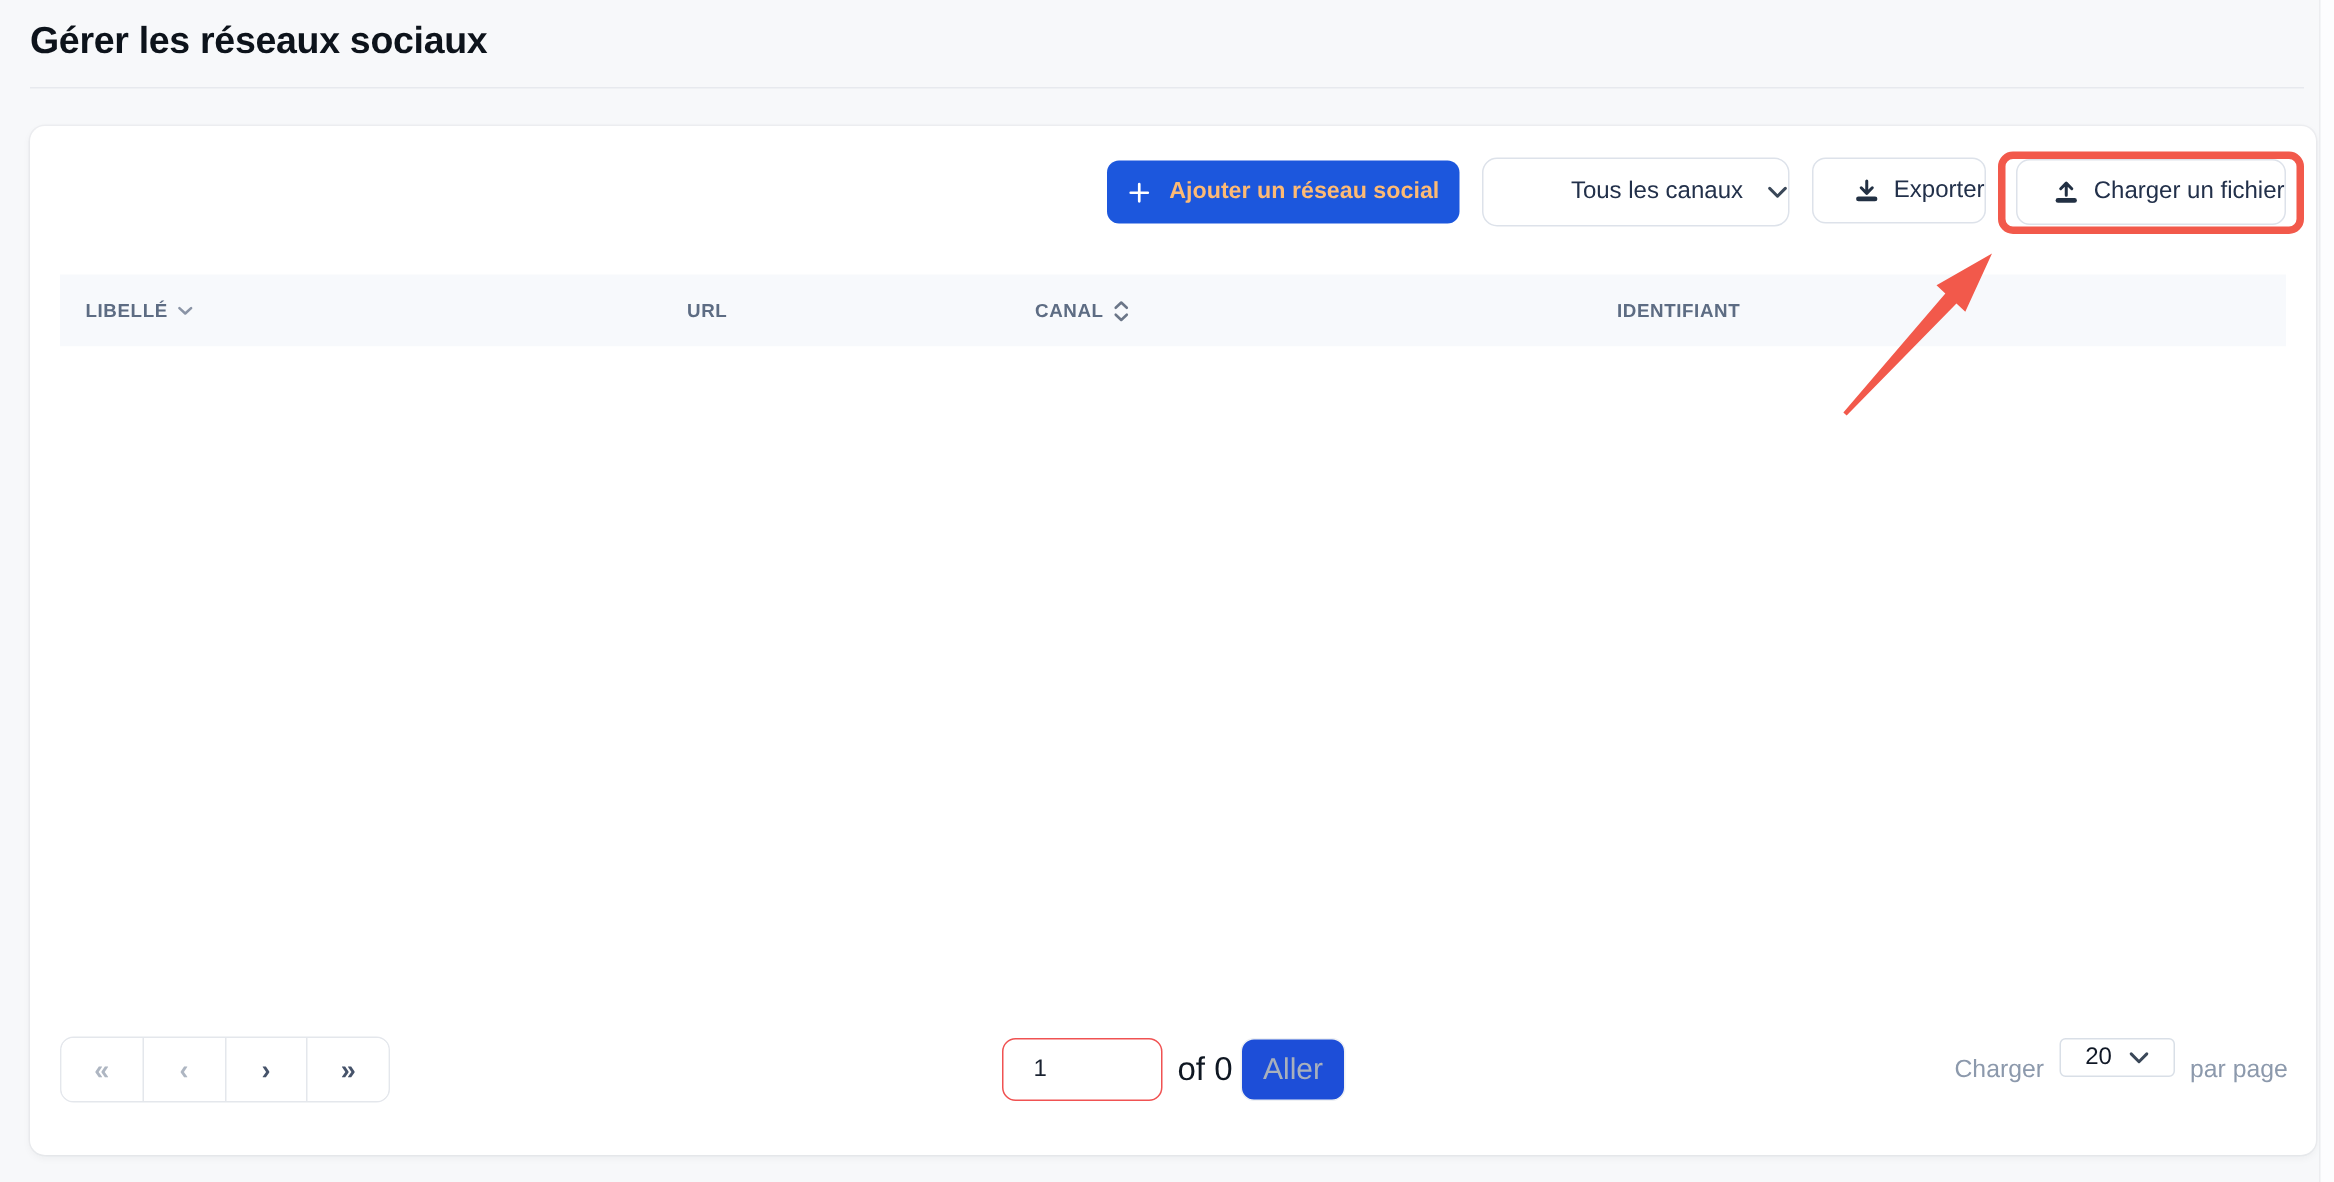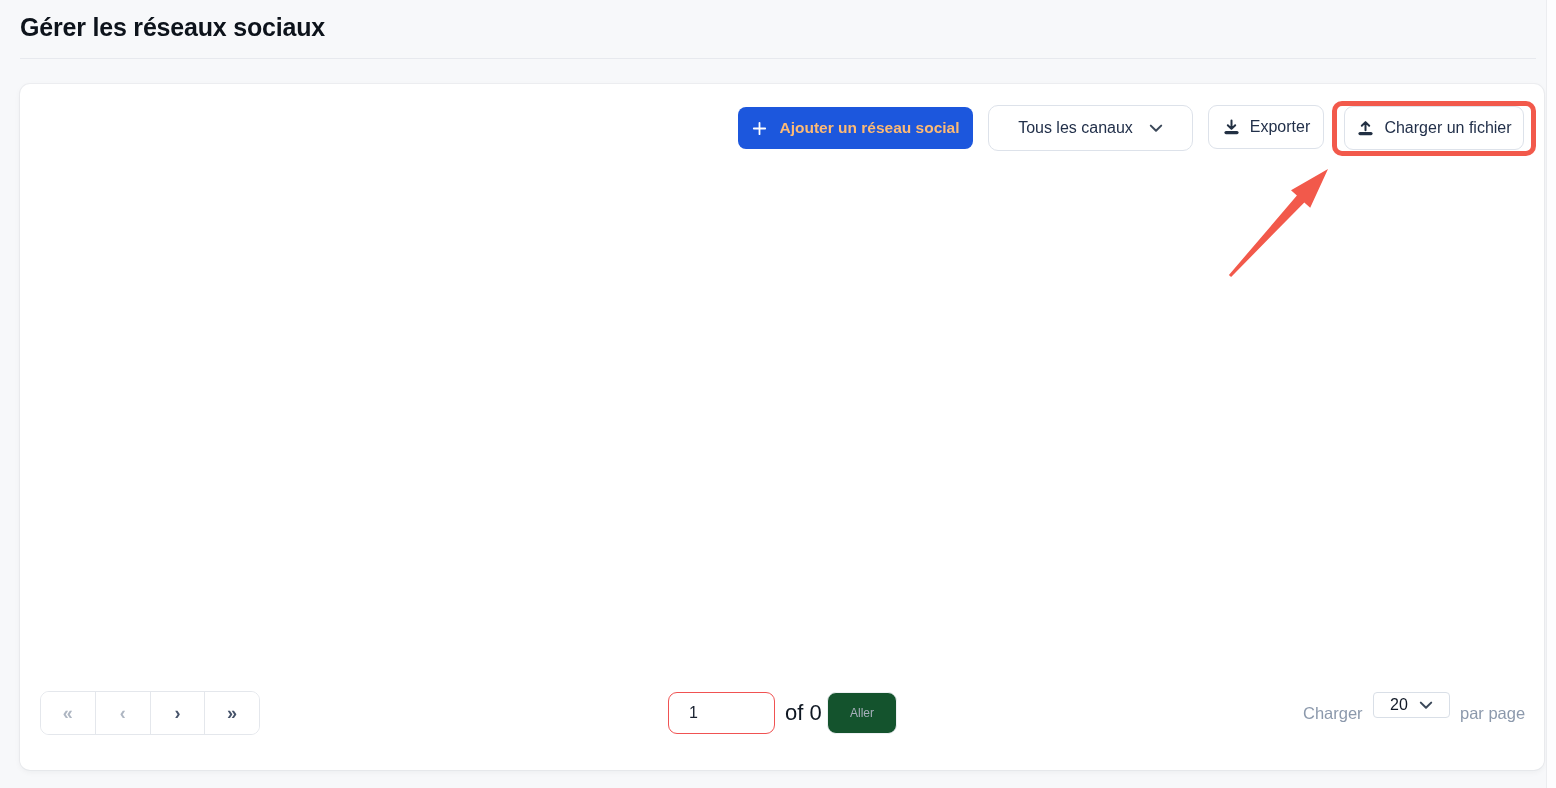--- a/index.html
+++ b/index.html
@@ -25,21 +25,21 @@
   }
   
   .btn { display:flex; align-items:center; justify-content:center; cursor:pointer; font-family:inherit; }
   .btn-add {
     position:absolute; left:718px; top:23px; width:235px; height:42px;
     background:#1c57dd; border:none; border-radius:8px;
     color:#fdba74; font-size:15.5px; font-weight:700; gap:11px;
   }
   .btn-outline {
     background:#ffffff; border:1px solid #dde2ea; border-radius:9px;
-    color:#22304a; font-size:16px;
+    color:#22304a; font-size:16px;justify-content:flex-end;
   }
   .channel-filter { position:absolute; left:968px; top:21px; width:205px; height:46px; gap:16px; border-radius:10px; }
   .btn-export { position:absolute; left:1188px; top:21px; width:116px; height:44px; gap:9px; }
   .btn-upload { position:absolute; left:1324px; top:22px; width:180px; height:44px; gap:9px; }
   .annotation-box {
     position:absolute; left:1312px; top:17px; width:204px; height:55px;
     border:5px solid #f2594b; border-radius:10px; pointer-events:none;
   }
   .annotation-arrow { position:absolute; left:1220px; top:160px; z-index:5; pointer-events:none; }
   
@@ -73,22 +73,22 @@
     position:absolute; left:648px; top:608px; width:107px; height:42px;
     border:1.6px solid #f05252; border-radius:9px; background:#fff;
     padding-left:20px; font-size:16px; color:#1a2230; font-family:inherit; outline:none;
   }
   .of-label {
     position:absolute; left:765px; top:608px; height:42px; line-height:42px;
     font-size:22px; color:#0f1722;
   }
   .btn-go {
     position:absolute; left:807px; top:608px; width:70px; height:42px;
-    background:#14532d; border:1px solid #eef0f3; border-radius:9px;
-    color:#a8b0bc; font-size:12px;
+    background:#1d4ed8; border:1px solid #eef0f3; border-radius:9px;
+    color:#a8b0bc; font-size:20px;
   }
   .show-label, .perpage-label {
     position:absolute; top:608px; height:42px; line-height:42px;
     font-size:16.5px; color:#8c99ac;
   }
   .show-label { left:1283px; }
   .perpage-label { left:1440px; }
   .pagesize-select {
     position:absolute; left:1353px; top:608px; width:77px; height:26px;
     background:#fff; border:1px solid #d9dfe7; border-radius:4px;
@@ -142,20 +142,45 @@
       <svg width="19" height="19" viewBox="0 0 19 19">
         <path d="M9.5 11.2V3.4M5.8 6.8L9.5 3.1l3.7 3.7" stroke="#223043" stroke-width="2" fill="none" stroke-linecap="round" stroke-linejoin="round"></path>
         <path d="M4 14.6h11" stroke="#223043" stroke-width="3.2" stroke-linecap="round"></path>
       </svg>
     </span>
     <span>Charger un fichier</span>
   </button>
 
   <div class="annotation-box"></div>
 
+  <div class="table-header">
+    <div class="th th-libelle">
+      <span>LIBELLÉ</span>
+      <span class="icon">
+        <svg width="11" height="7" viewBox="0 0 11 7">
+            <path d="M1.6 1.4l3.9 3.6 3.9-3.6" stroke="#8a94a6" stroke-width="1.7" fill="none" stroke-linecap="round" stroke-linejoin="round"></path>
+          </svg>
+      </span>
+    </div>
+    <div class="th th-url">
+      <span>URL</span>
+    </div>
+    <div class="th th-canal">
+      <span>CANAL</span>
+      <span class="icon">
+        <svg width="11" height="15" viewBox="0 0 11 15">
+          <path d="M1.8 5.2L5.5 1.7l3.7 3.5" stroke="#6b7688" stroke-width="1.7" fill="none" stroke-linecap="round" stroke-linejoin="round"></path>
+          <path d="M1.8 9.8l3.7 3.5 3.7-3.5" stroke="#6b7688" stroke-width="1.7" fill="none" stroke-linecap="round" stroke-linejoin="round"></path>
+        </svg>
+      </span>
+    </div>
+    <div class="th th-identifiant">
+      <span>IDENTIFIANT</span>
+    </div>
+  </div>
 
   <div class="table-body-empty"></div>
 
   <div class="pager-nav">
     <button class="pager-btn disabled">«</button>
     <button class="pager-btn disabled">‹</button>
     <button class="pager-btn enabled">›</button>
     <button class="pager-btn enabled">»</button>
   </div>
 

